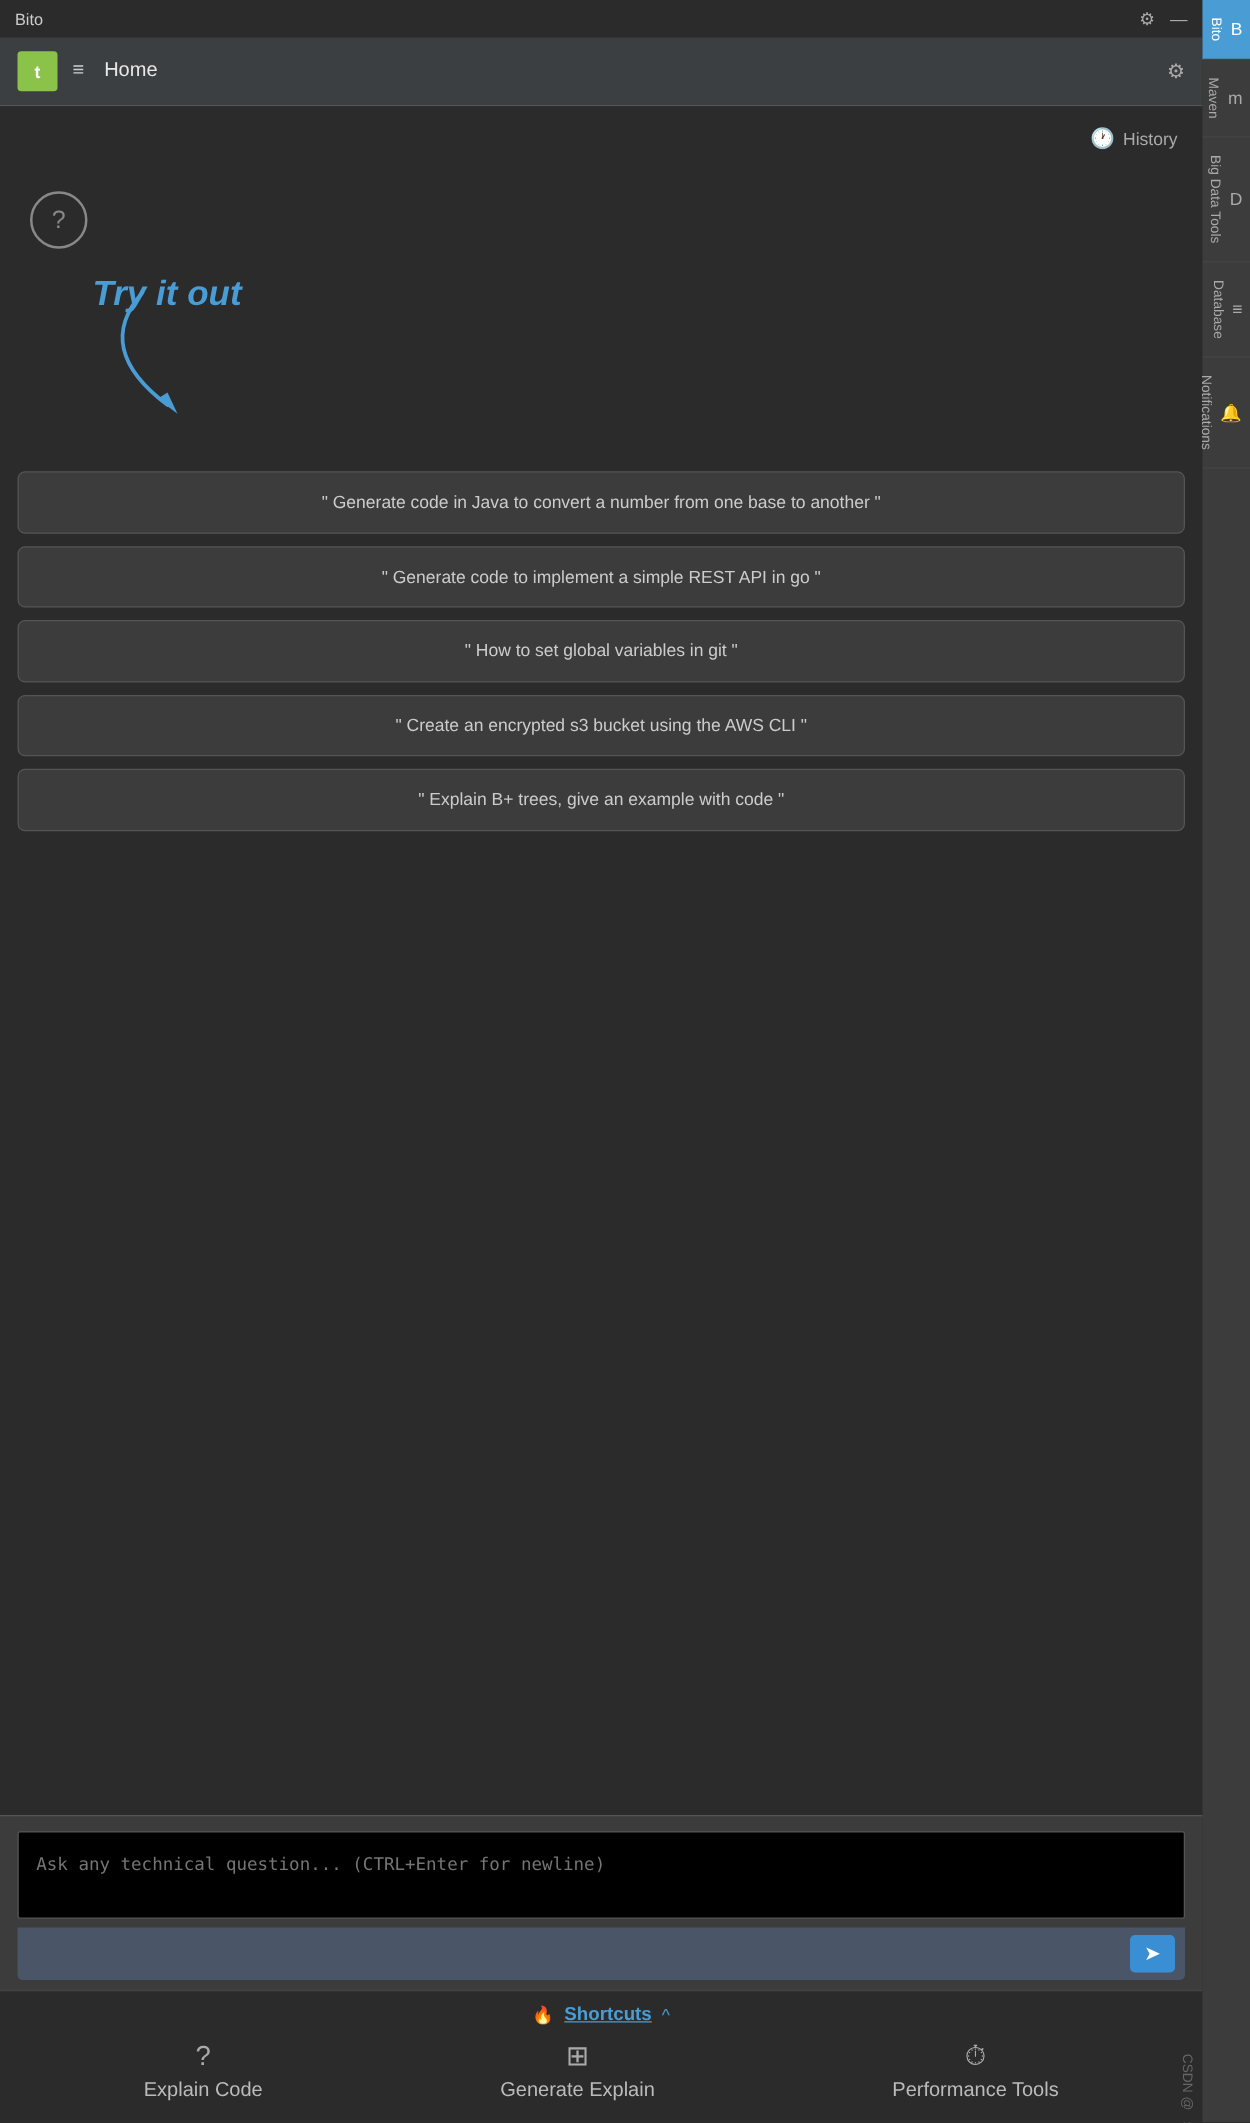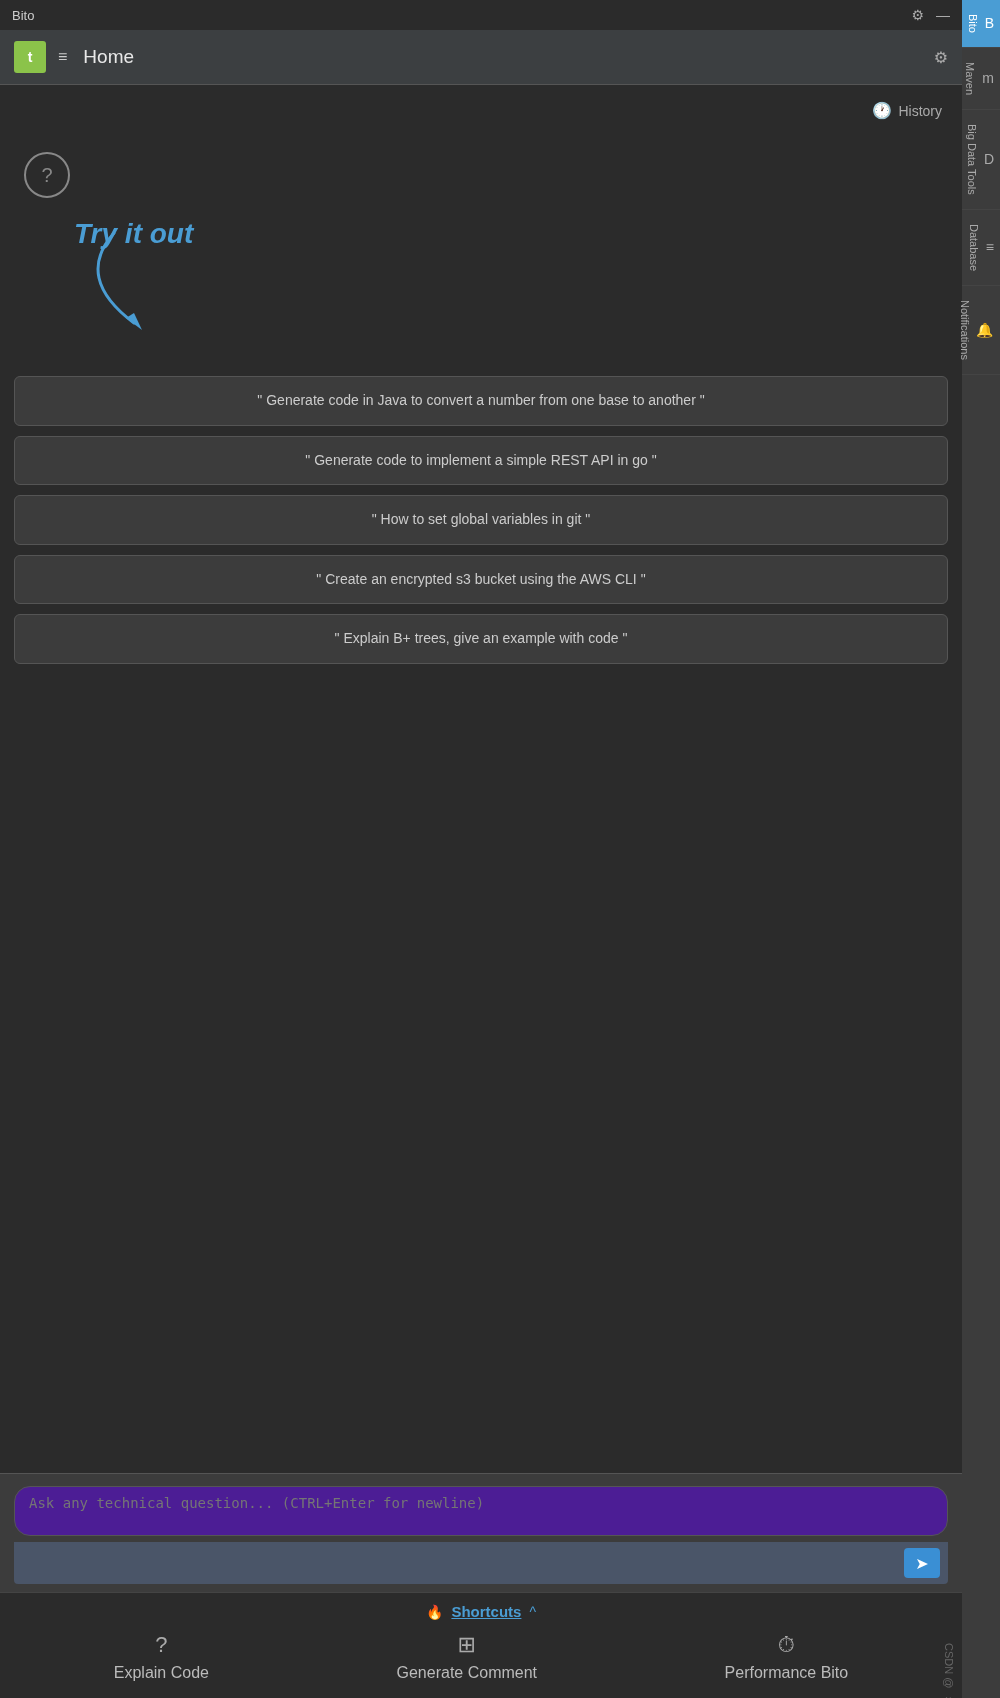--- a/index.html
+++ b/index.html
@@ -117,21 +117,21 @@
     }
 
     .menu-icon {
       color: #ccc;
       font-size: 16px;
       margin-right: 4px;
     }
 
     .home-title {
       color: #e8e8e8;
-      font-size: 19px;
+      font-size: 16px;
       font-weight: 500;
       flex: 1;
     }
 
     .settings-icon {
       color: #aaa;
       font-size: 16px;
       cursor: pointer;
     }
 
@@ -249,24 +249,24 @@
 
     
     .input-area {
       background: #3c3c3c;
       border-top: 1px solid #555;
       padding: 12px 14px 8px 14px;
     }
 
     .text-input {
       width: 100%;
-      background: #4c1d95;
+      background: #000000;
       border: 1px solid #555;
-      border-radius: 16px;
-      padding: 8px 14px;
+      border-radius: 2px;
+      padding: 18px 14px;
       color: #888;
       font-size: 14px;
       resize: none;
       min-height: 50px;
       outline: none;
     }
 
     .input-bottom-bar {
       background: #4a5568;
       height: 42px;
@@ -426,25 +426,25 @@
       <span class="shortcuts-label">Shortcuts</span>
       <span class="shortcuts-chevron">^</span>
     </div>
     <div class="shortcuts-items">
       <div class="shortcut-item">
         <span class="shortcut-icon">?</span>
         <span class="shortcut-label">Explain Code</span>
       </div>
       <div class="shortcut-item">
         <span class="shortcut-icon">⊞</span>
-        <span class="shortcut-label">Generate Comment</span>
+        <span class="shortcut-label">Generate Explain</span>
       </div>
       <div class="shortcut-item">
         <span class="shortcut-icon">⏱</span>
-        <span class="shortcut-label">Performance Bito</span>
+        <span class="shortcut-label">Performance Tools</span>
       </div>
     </div>
   </div>
 </div>
 
 <div class="right-sidebar">
   <div class="sidebar-tab active">
     <span class="tab-icon">B</span>
     <span>Bito</span>
   </div>

